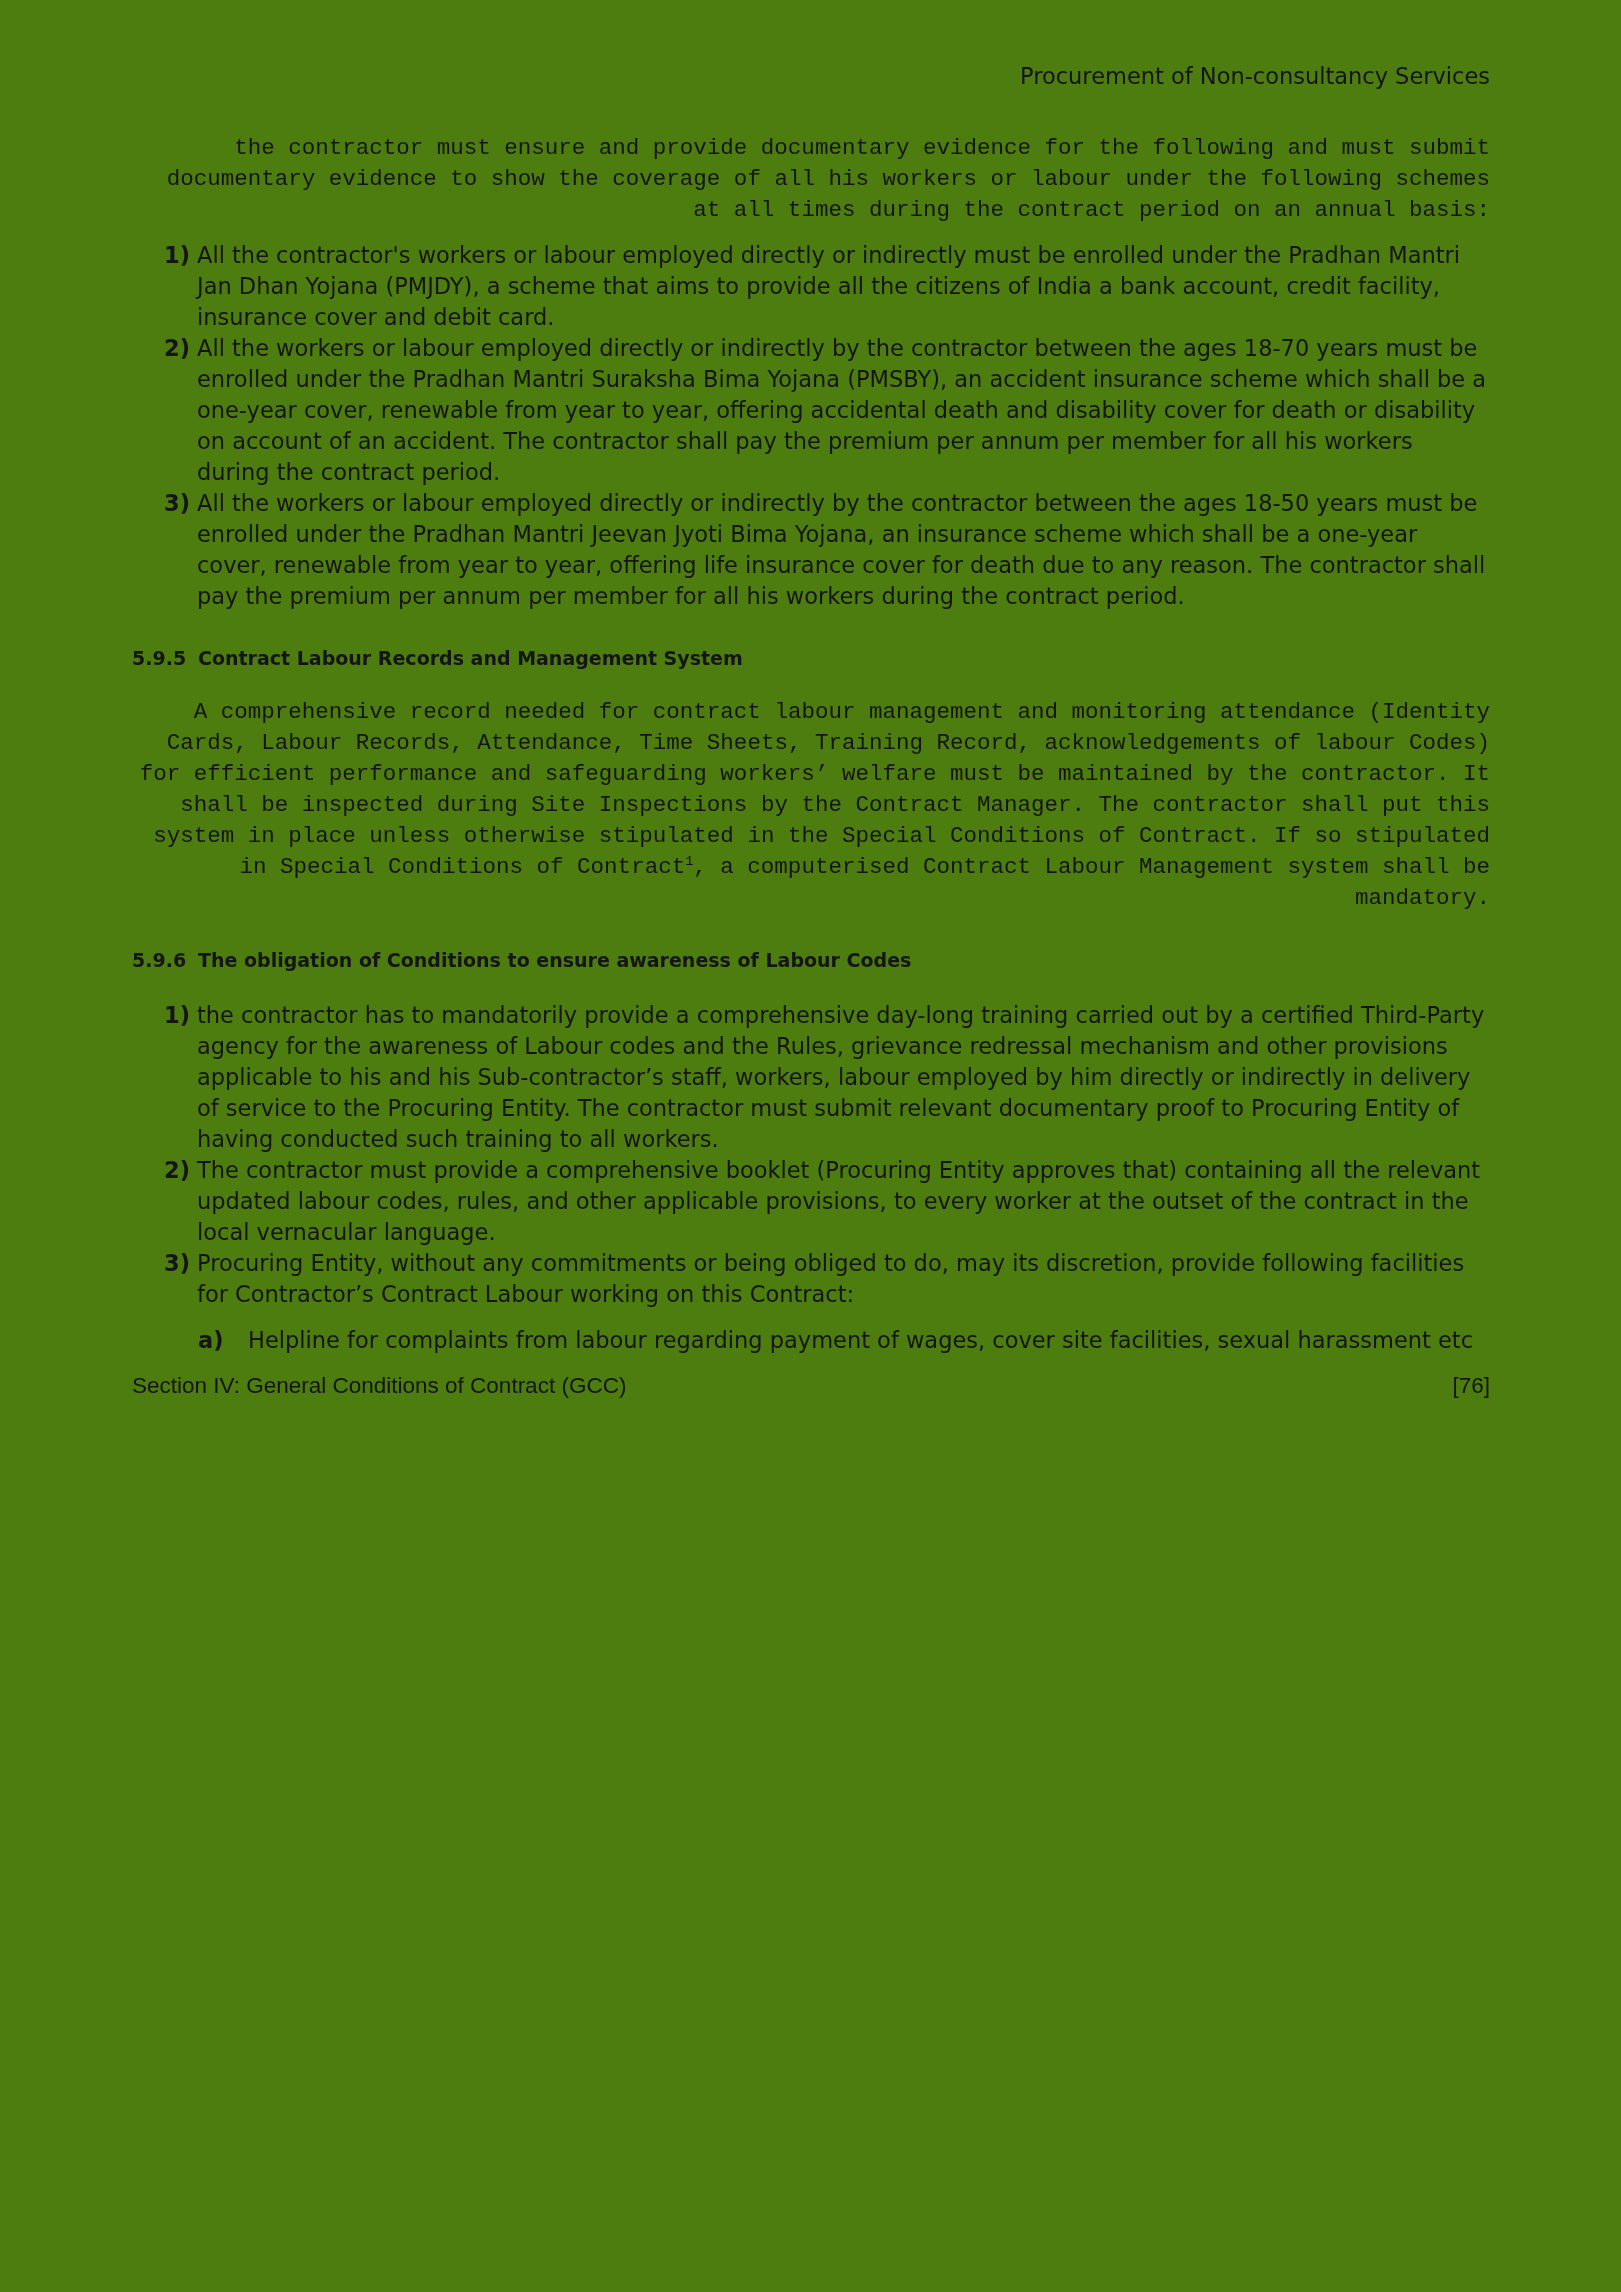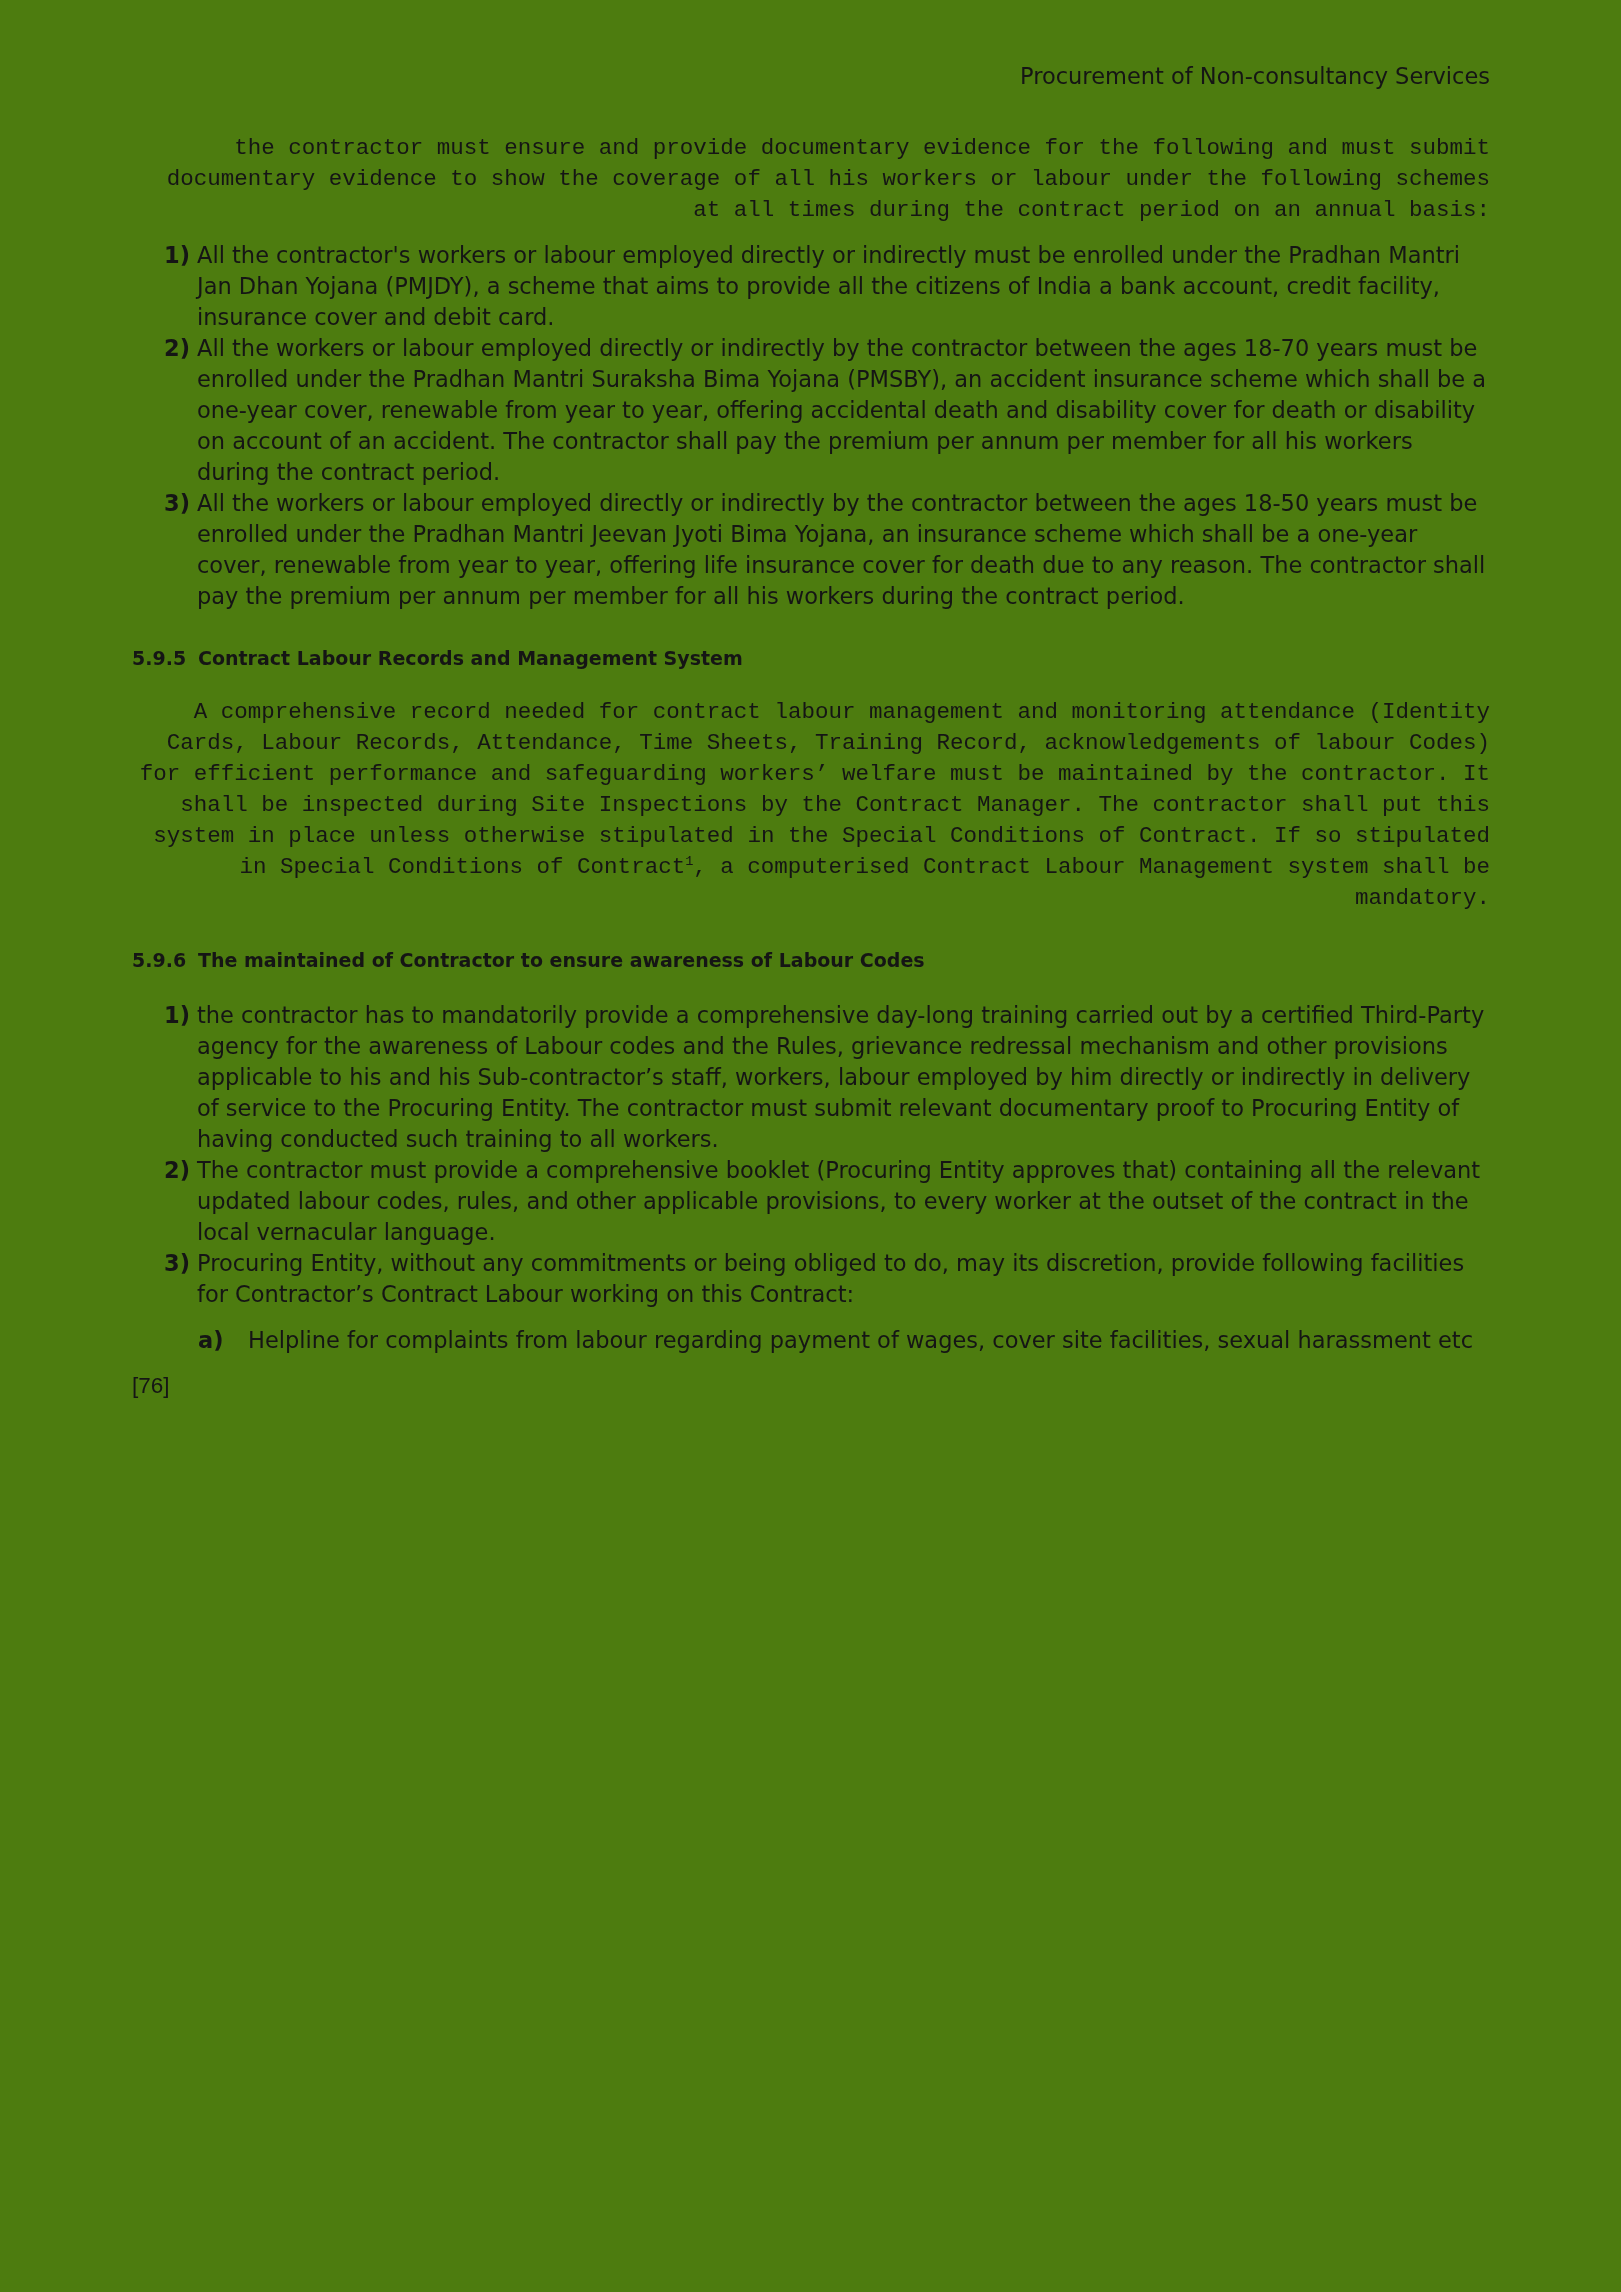--- a/index.html
+++ b/index.html
@@ -107,21 +107,21 @@
 
   <div class="heading">
     <span class="h-num">5.9.5</span>
     <span class="h-title">Contract Labour Records and Management System</span>
   </div>
 
   <p class="para"><span>A comprehensive record needed for contract labour management and monitoring attendance (Identity Cards, Labour Records, Attendance, Time Sheets, Training Record, acknowledgements of labour Codes) for efficient performance and safeguarding workers’ welfare must be maintained by the contractor. It shall be inspected during Site Inspections by the Contract Manager. The contractor shall put this system in place unless otherwise stipulated in the Special Conditions of Contract. If so stipulated in Special Conditions of Contract</span><sup class="fn-ref">1</sup><span>, a computerised Contract Labour Management system shall be mandatory.</span></p>
 
   <div class="heading">
     <span class="h-num">5.9.6</span>
-    <span class="h-title">The maintained of Contractor to ensure awareness of Labour Codes</span>
+    <span class="h-title">The obligation of Conditions to ensure awareness of Labour Codes</span>
   </div>
 
   <div class="list">
     <div class="list-item">
       <span class="marker">1)</span>
       <span class="item-text">the contractor has to mandatorily provide a comprehensive day-long training carried out by a certified Third-Party agency for the awareness of Labour codes and the Rules, grievance redressal mechanism and other provisions applicable to his and his Sub-contractor’s staff, workers, labour employed by him directly or indirectly in delivery of service to the Procuring Entity. The contractor must submit relevant documentary proof to Procuring Entity of having conducted such training to all workers.</span>
     </div>
     <div class="list-item">
       <span class="marker">2)</span>
       <span class="item-text">The contractor must provide a comprehensive booklet (Procuring Entity approves that) containing all the relevant updated labour codes, rules, and other applicable provisions, to every worker at the outset of the contract in the local vernacular language.</span>
@@ -134,17 +134,18 @@
     <div class="sub-list">
       <div class="list-item sub-item">
         <span class="marker">a)</span>
         <span class="item-text">Helpline for complaints from labour regarding payment of wages, cover site facilities, sexual harassment etc</span>
       </div>
     </div>
   </div>
 
 
   <div class="footer">
+    <span>Section IV: General Conditions of Contract (GCC)</span>
     <span>[76]</span>
   </div>
 
 </div>
 
 
 </body></html>

